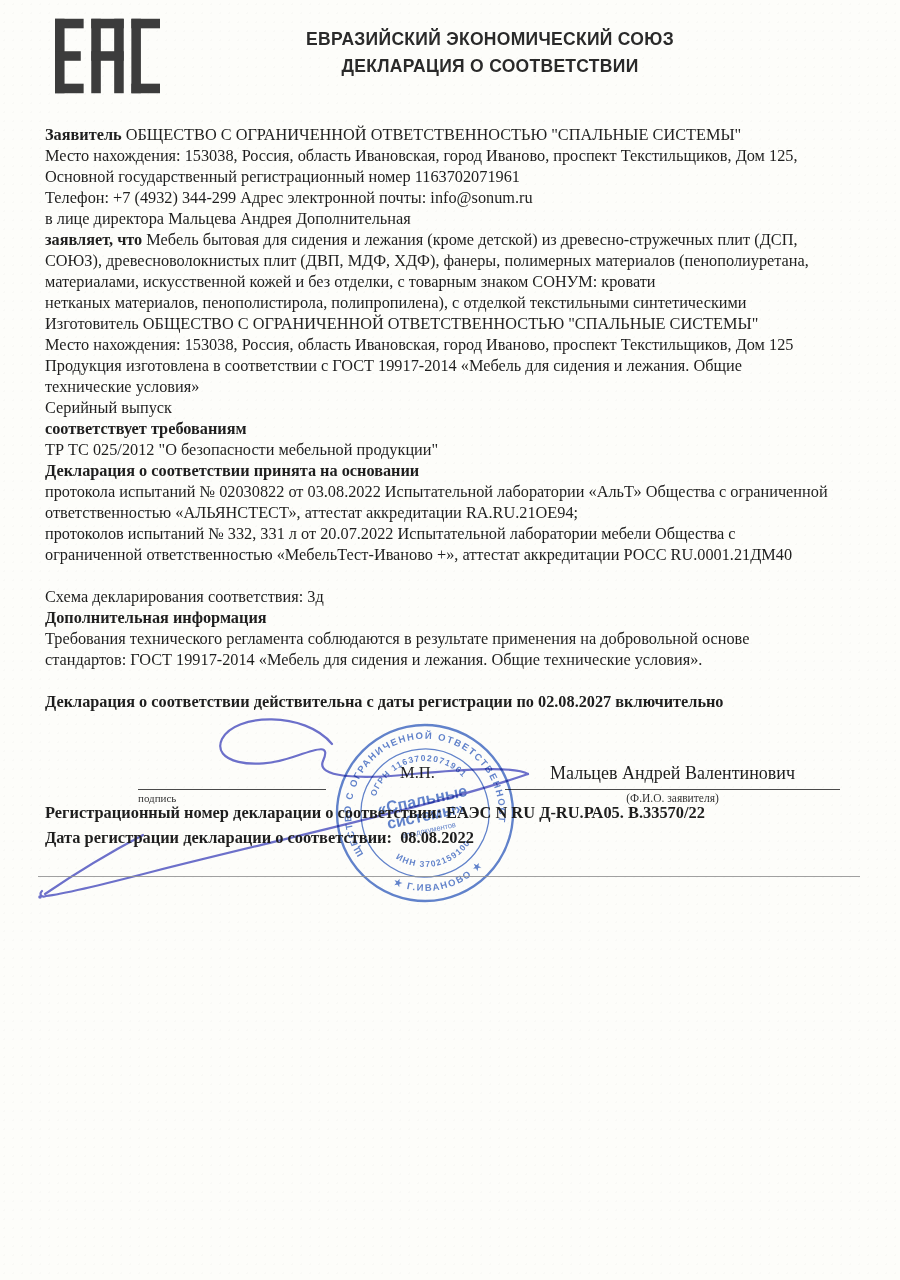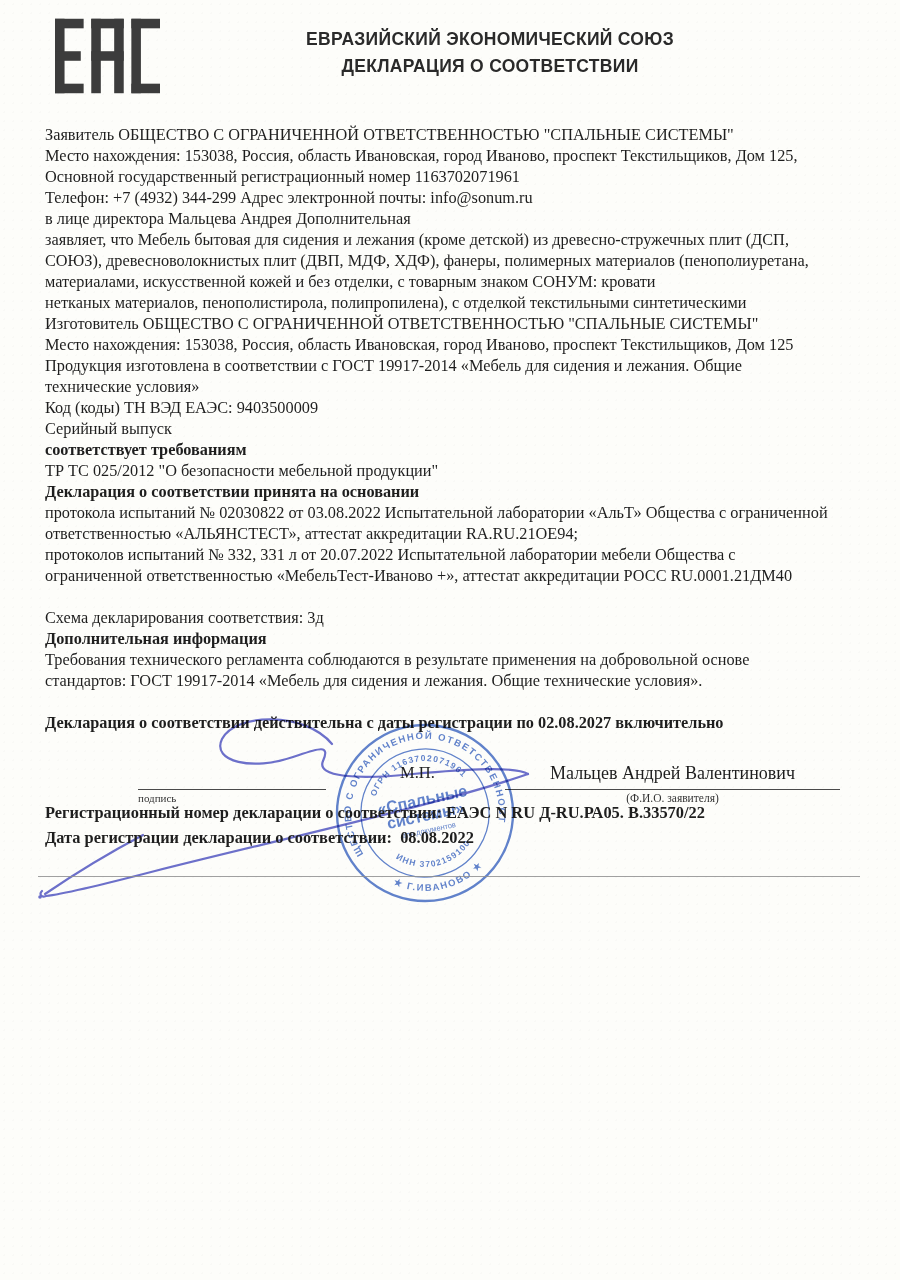--- a/index.html
+++ b/index.html
@@ -13,21 +13,21 @@
   
   .eac-logo{position:absolute;left:55px;top:18px;}
   .titles{position:absolute;left:120px;top:26px;width:740px;text-align:center;
     font-family:"Liberation Sans", sans-serif;font-weight:700;font-size:17.5px;
     line-height:27px;color:#2a2a2a;letter-spacing:.3px;}
   
   .body-text{position:absolute;left:45px;top:124px;width:820px;font-size:16.3px;line-height:21px;}
   .doc-line{white-space:nowrap;height:21px;}
   .doc-line.bold{font-weight:700;}
   .doc-line.spacer{height:21px;}
-  .doc-line b{font-weight:400;margin-top:45px;}
+  .doc-line b{font-weight:700;margin-top:45px;}
   
   .sig-svg{position:absolute;left:15px;top:683px;mix-blend-mode:multiply;opacity:.9;}
   .sig-line{position:absolute;left:138px;top:789px;width:188px;border-top:1.5px solid #4a4a4a;}
   .sig-caption{position:absolute;left:138px;top:792px;width:188px;font-size:11px;color:#333;}
   .mp{position:absolute;left:400px;top:763px;font-size:16.5px;}
   .fio-name{position:absolute;left:505px;top:763px;width:335px;text-align:center;font-size:18px;}
   .fio-line{position:absolute;left:505px;top:789px;width:335px;border-top:1.5px solid #4a4a4a;}
   .fio-caption{position:absolute;left:505px;top:792px;width:335px;text-align:center;font-size:11.5px;color:#333;}
   .stamp{position:absolute;left:325px;top:713px;transform:rotate(-12deg);mix-blend-mode:multiply;opacity:.82;}
   .stamp .ring{fill:#3f68c4;font-family:"Liberation Sans", sans-serif;font-size:9.5px;font-weight:700;letter-spacing:1.6px;}
@@ -73,21 +73,20 @@
       <div class="doc-line">Телефон: +7 (4932) 344-299 Адрес электронной почты: info@sonum.ru</div>
       <div class="doc-line">в лице директора Мальцева Андрея Дополнительная</div>
       <div class="doc-line"><b>заявляет, что</b> Мебель бытовая для сидения и лежания (кроме детской) из древесно-стружечных плит (ДСП,</div>
       <div class="doc-line">СОЮЗ), древесноволокнистых плит (ДВП, МДФ, ХДФ), фанеры, полимерных материалов (пенополиуретана,</div>
       <div class="doc-line">материалами, искусственной кожей и без отделки, с товарным знаком СОНУМ: кровати</div>
       <div class="doc-line">нетканых материалов, пенополистирола, полипропилена), с отделкой текстильными синтетическими</div>
       <div class="doc-line">Изготовитель ОБЩЕСТВО С ОГРАНИЧЕННОЙ ОТВЕТСТВЕННОСТЬЮ "СПАЛЬНЫЕ СИСТЕМЫ"</div>
       <div class="doc-line">Место нахождения: 153038, Россия, область Ивановская, город Иваново, проспект Текстильщиков, Дом 125</div>
       <div class="doc-line">Продукция изготовлена в соответствии с ГОСТ 19917-2014 «Мебель для сидения и лежания. Общие</div>
       <div class="doc-line">технические условия»</div>
-      <div class="doc-line">Код (коды) ТН ВЭД ЕАЭС: 9403500009</div>
       <div class="doc-line">Серийный выпуск</div>
       <div class="doc-line bold">соответствует требованиям</div>
       <div class="doc-line">ТР ТС 025/2012 "О безопасности мебельной продукции"</div>
       <div class="doc-line bold">Декларация о соответствии принята на основании</div>
       <div class="doc-line">протокола испытаний № 02030822 от 03.08.2022 Испытательной лаборатории «АльТ» Общества с ограниченной</div>
       <div class="doc-line">ответственностью «АЛЬЯНСТЕСТ», аттестат аккредитации RA.RU.21OE94;</div>
       <div class="doc-line">протоколов испытаний № 332, 331 л от 20.07.2022 Испытательной лаборатории мебели Общества с</div>
       <div class="doc-line">ограниченной ответственностью «МебельТест-Иваново +», аттестат аккредитации РОСС RU.0001.21ДМ40</div>
       <div class="doc-line spacer"></div>
       <div class="doc-line">Схема декларирования соответствия: 3д</div>

